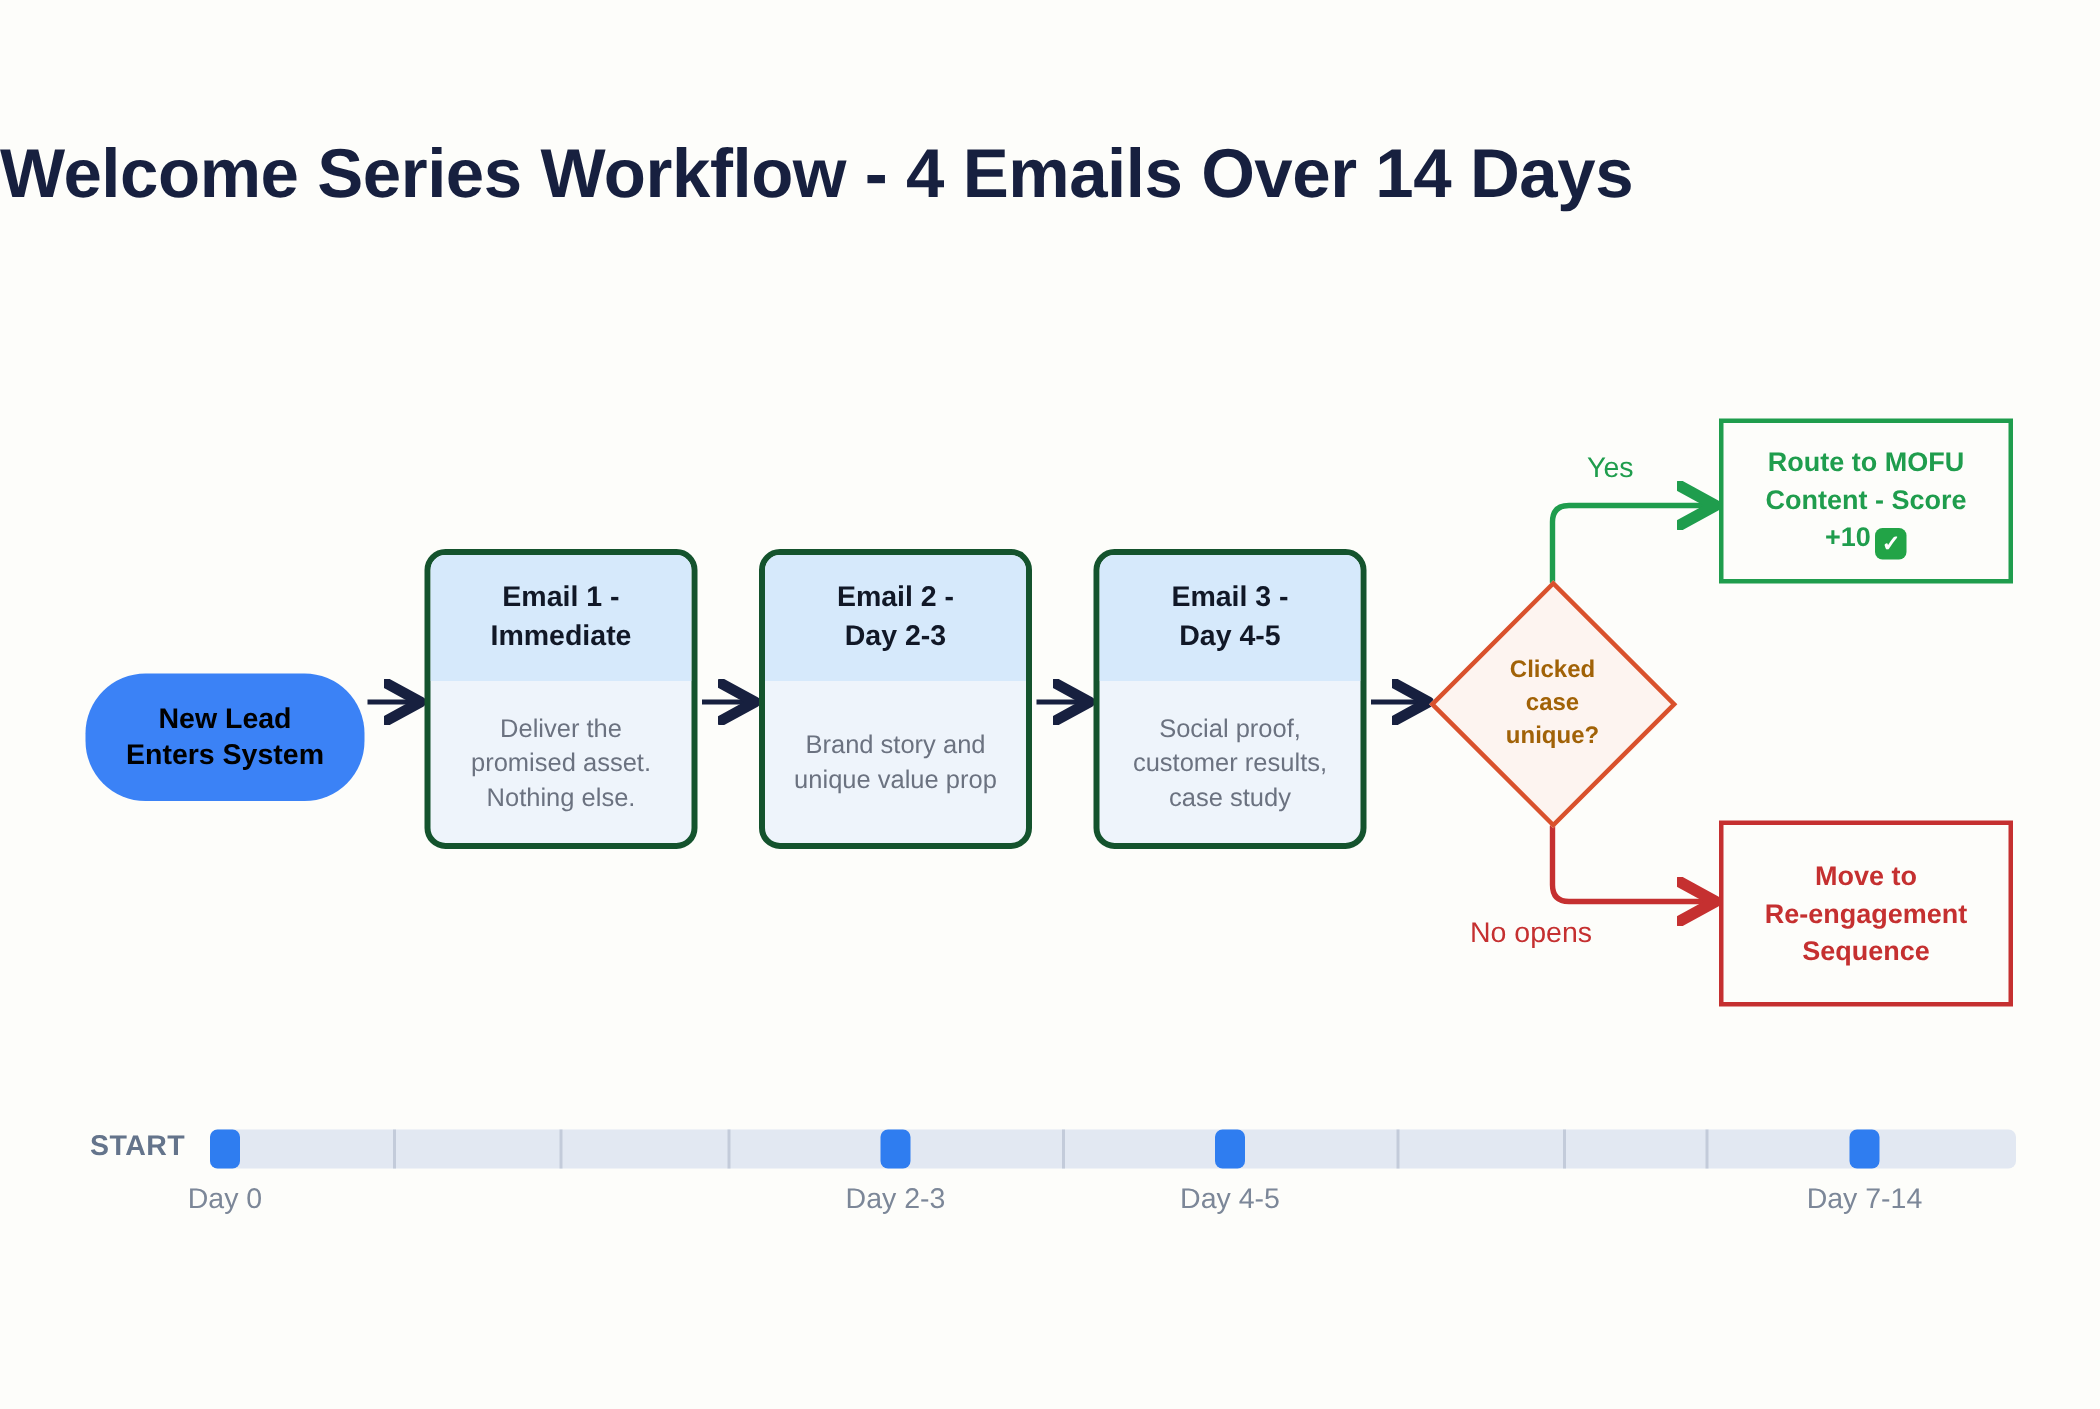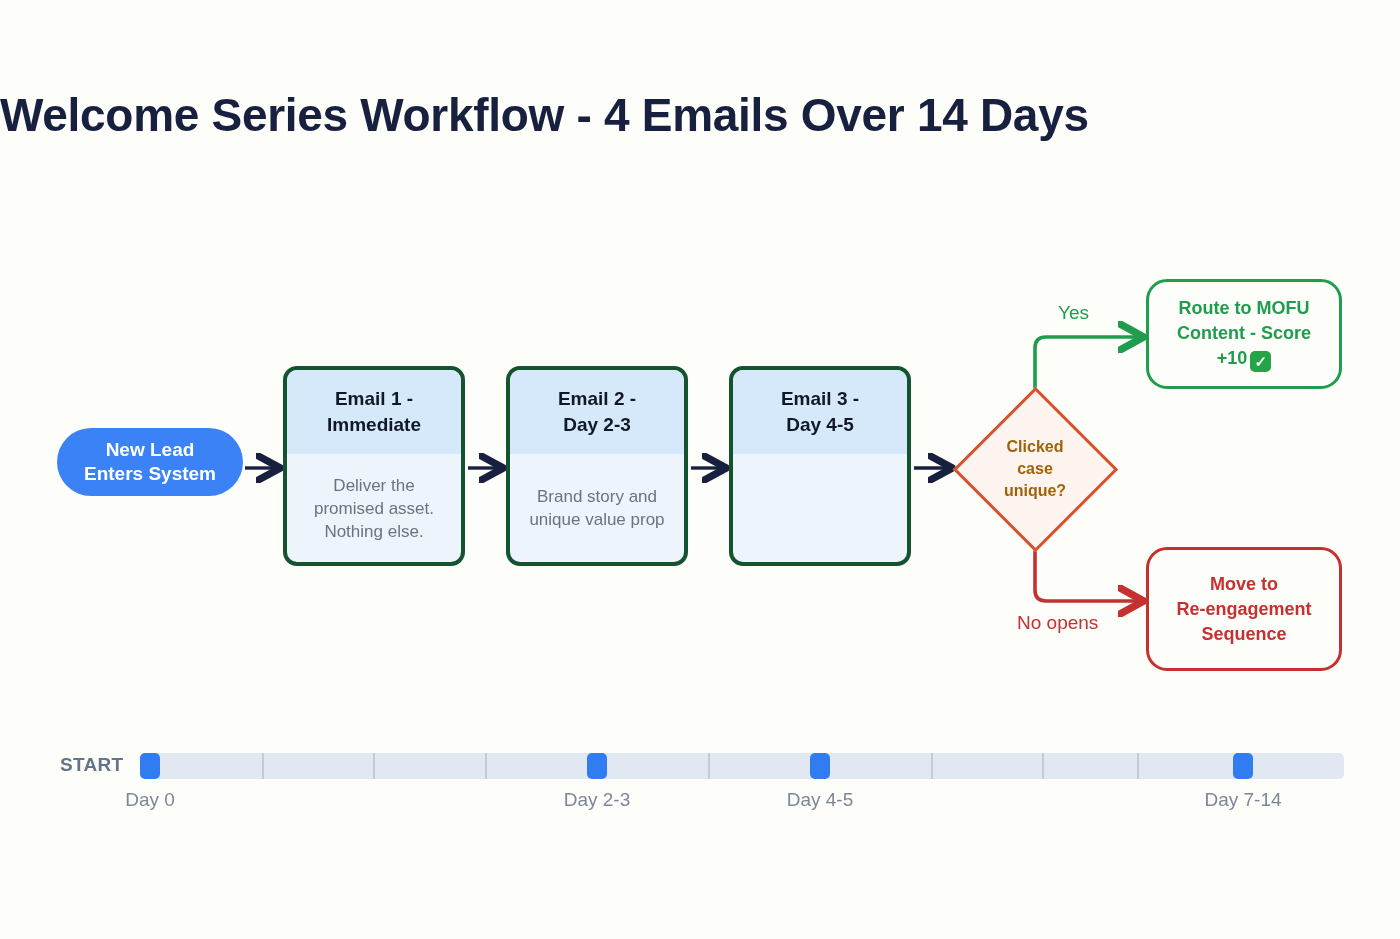--- a/index.html
+++ b/index.html
@@ -43,26 +43,26 @@
     top: 0;
     width: 1400px;
     height: 939px;
     pointer-events: none;
   }
 
   
   #start-node {
     position: absolute;
     left: 57px;
-    top: 428px;
+    top: 449px;
     width: 186px;
-    height: 68px;
+    height: 85px;
     border-radius: 40px;
     background: #3b82f6;
-    color: #ffffff;
+    color: #000000;
     font-size: 19px;
     font-weight: bold;
     line-height: 24px;
     display: flex;
     align-items: center;
     justify-content: center;
     text-align: center;
     box-sizing: border-box;
   }
   #start-node .line { display: block; }
@@ -144,21 +144,21 @@
     font-size: 16px;
     font-weight: bold;
     color: #a16207;
     line-height: 22px;
   }
 
   
   .outcome-box {
     position: absolute;
     width: 196px;
-    border-radius: 21px;
+    border-radius: 0;
     background: #fdfdfa;
     box-sizing: border-box;
     display: flex;
     align-items: center;
     justify-content: center;
     text-align: center;
     font-size: 18px;
     font-weight: bold;
     line-height: 25px;
     padding: 0 8px;
@@ -197,21 +197,21 @@
     position: absolute;
     font-size: 19px;
     white-space: nowrap;
   }
   #label-yes {
     left: 1058px;
     top: 302px;
     color: #1f9d4d;
   }
   #label-no {
-    left: 1017px;
+    left: 980px;
     top: 612px;
     color: #c53030;
   }
 
   
   #timeline {
     position: absolute;
     left: 0;
     top: 745px;
     width: 1400px;
@@ -321,20 +321,21 @@
     <div class="card-body">Brand story and unique value prop</div>
   </div>
 
   <div class="email-card" id="email-card-3">
     <div class="card-head">
       <span>
         <span class="line">Email 3 -</span><br>
         <span class="line">Day 4-5</span>
       </span>
     </div>
+    <div class="card-body">Social proof, customer results, case study</div>
   </div>
 
   <div id="decision-node">
     <div class="diamond-shape"></div>
     <div class="diamond-label">
       <span>
         <span class="line">Clicked</span><br>
         <span class="line">case</span><br>
         <span class="line">unique?</span>
       </span>

